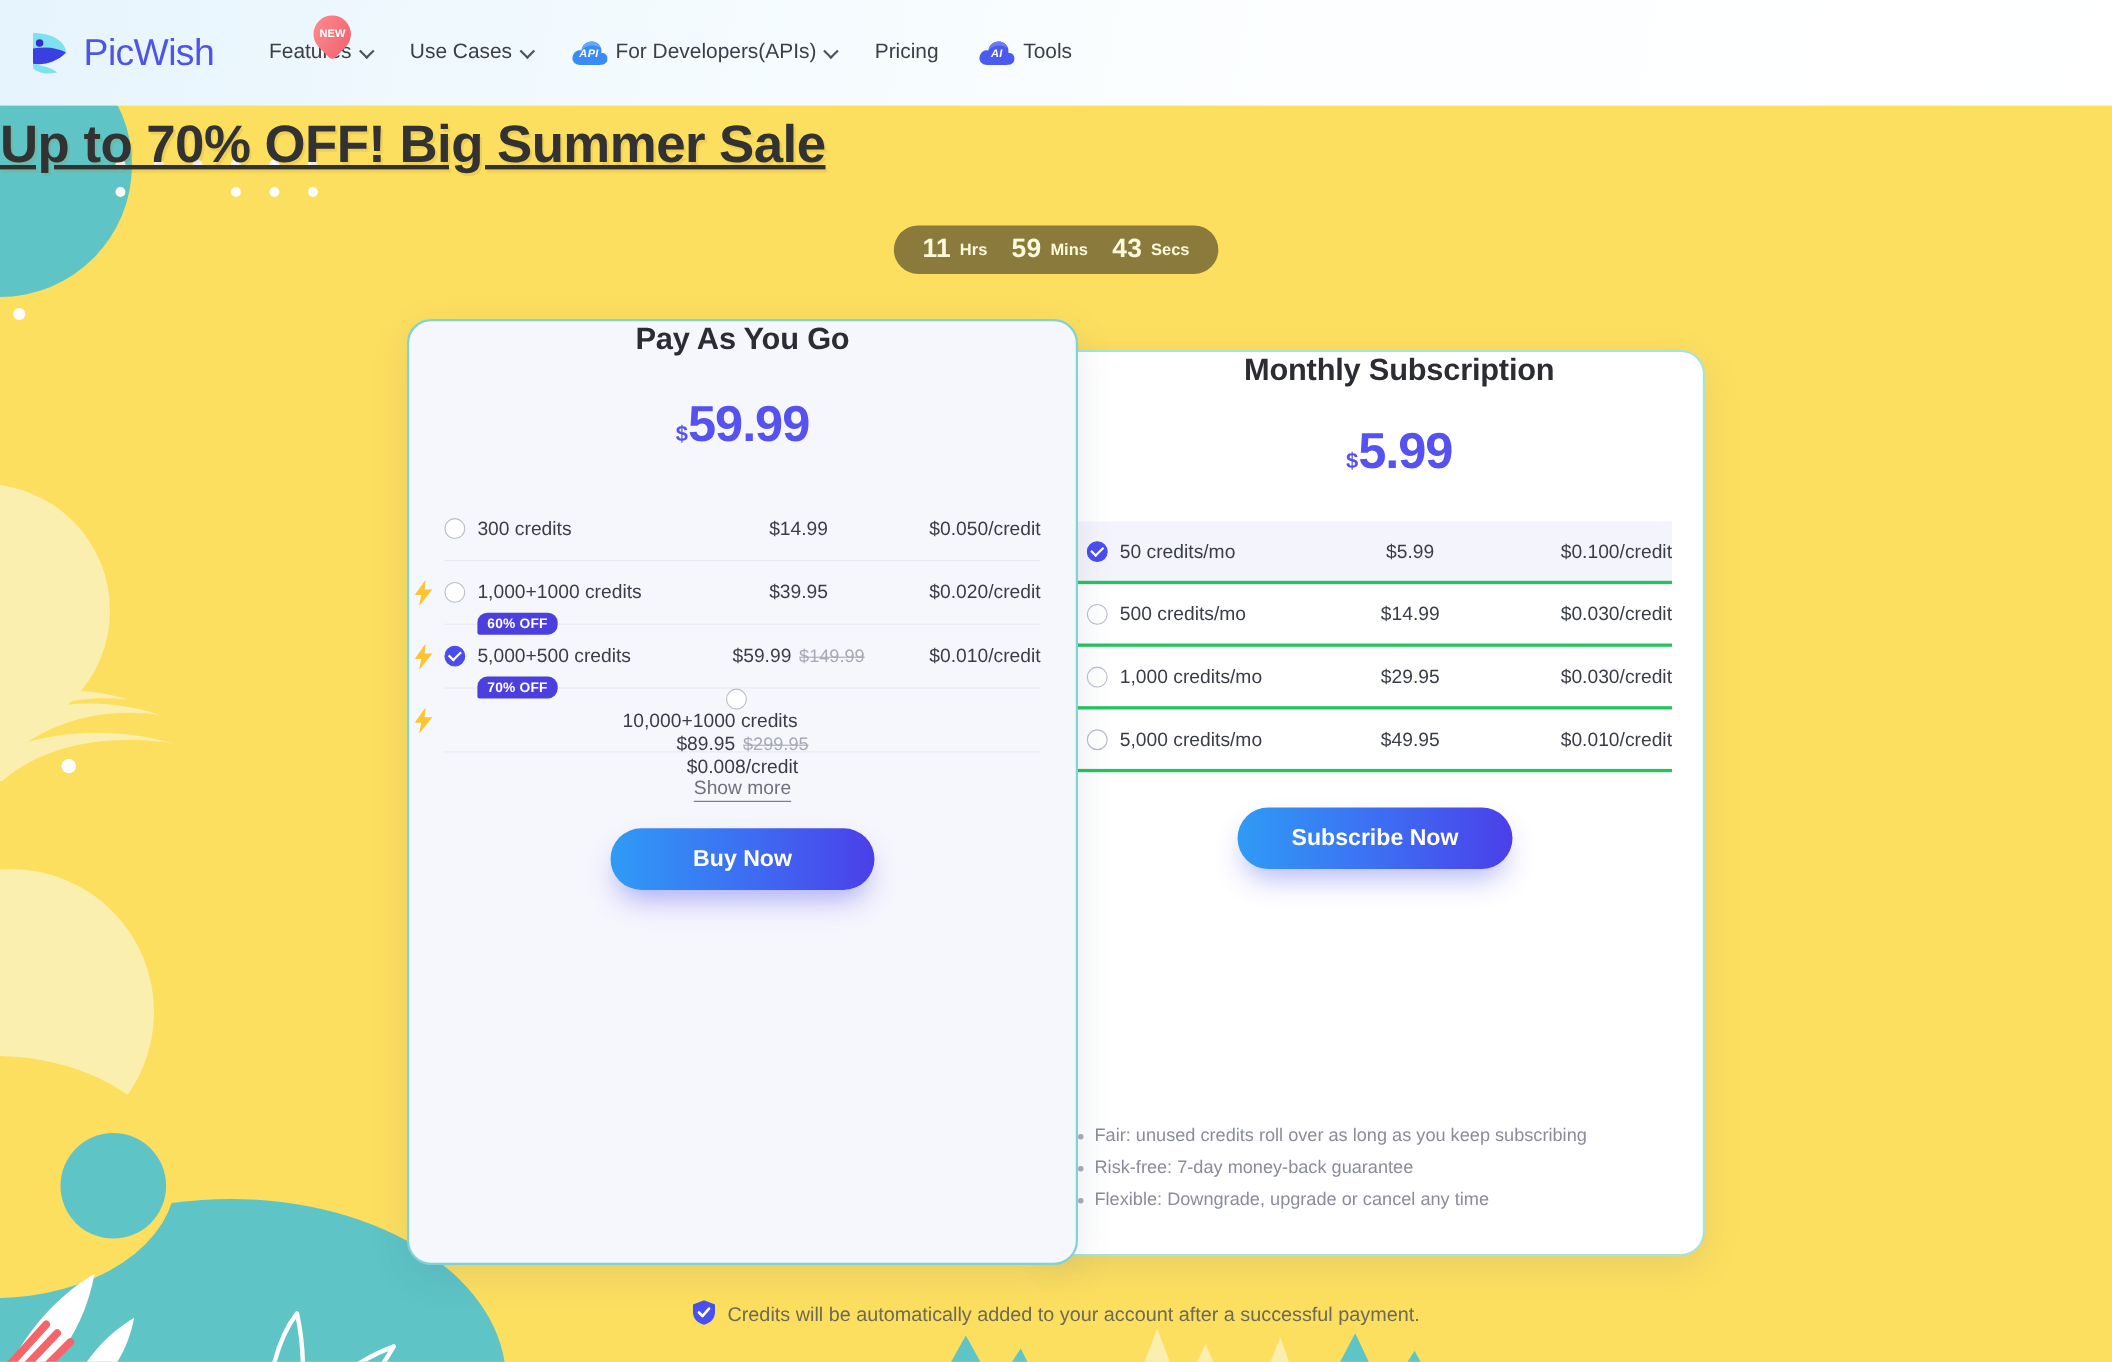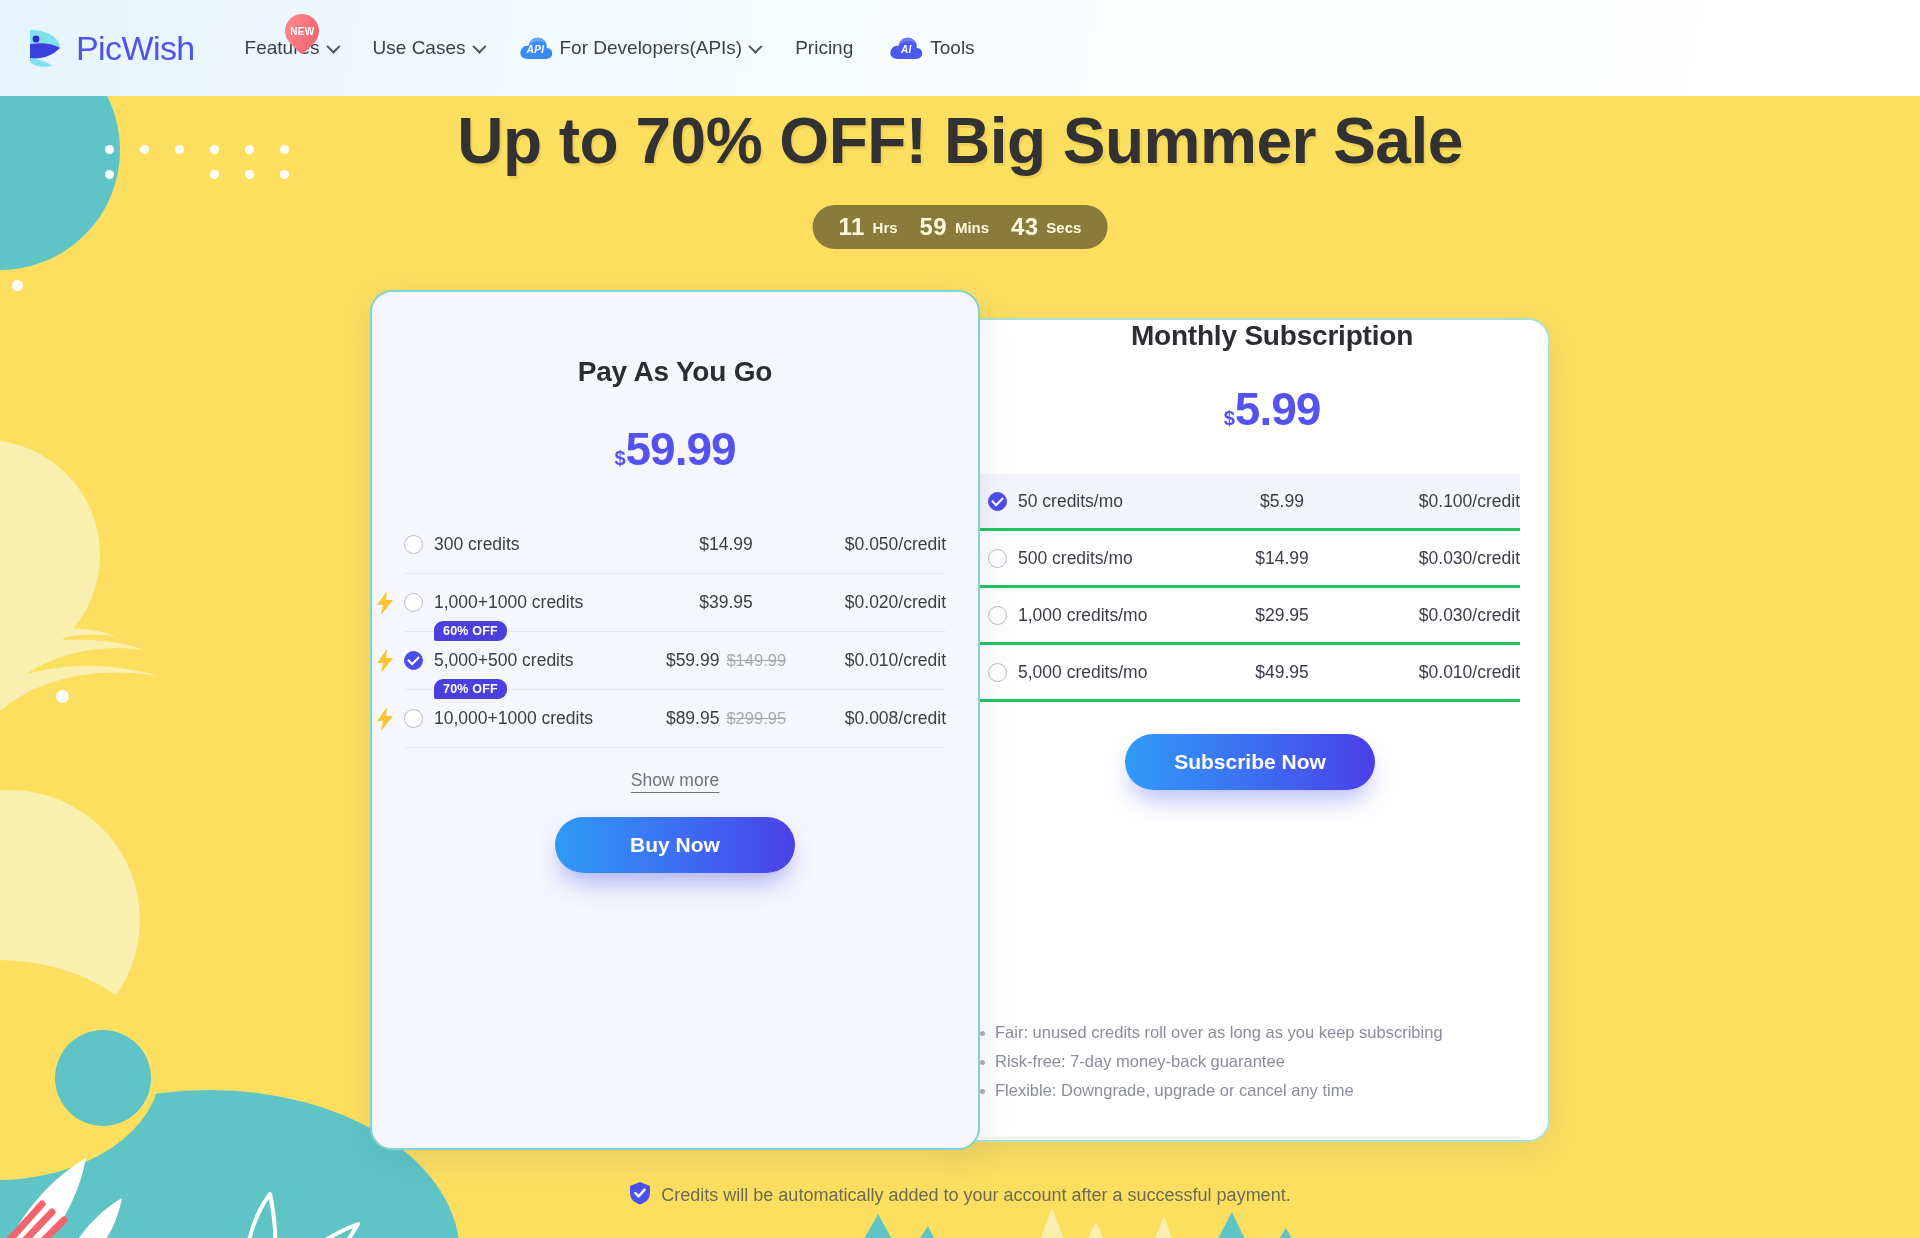--- a/index.html
+++ b/index.html
@@ -97,24 +97,25 @@
     border-radius: 50%; background: #FDDF5F;
   }
   .leaf-cream-a {
     left: -60px; top: 600px; width: 250px; height: 120px;
   }
   .footer-fan { left: 820px; top: 1190px; width: 600px; height: 60px; }
 
   
   .hero-title {
     position: absolute; top: 104px; left: 0; width: 1920px;
-    text-align: center;
-    font-size: 64px; font-weight: bold; color: #323232;
+    text-align: left;
+    font-size: 48px; font-weight: bold; color: #323232;
     letter-spacing: -0.5px;
     text-shadow: 2px 3px 0 rgba(170,140,40,0.18);
+    text-decoration: underline;
   }
   .countdown {
     position: absolute; top: 205px; left: 50%; transform: translateX(-50%);
     height: 44px; padding: 0 26px;
     background: #8A7B3C; border-radius: 24px;
     display: flex; align-items: center; gap: 8px;
     color: #FFF9DC;
   }
   .cd-num { font-size: 24px; font-weight: bold; letter-spacing: 0.3px; }
   .cd-unit { font-size: 15px; font-weight: bold; margin-right: 14px; }
@@ -156,21 +157,21 @@
 
   
   .plans { margin: 0 32px; }
   .plan-row {
     position: relative;
     display: flex; align-items: center;
     height: 58px;
     border-bottom: 1px solid #E7E8F2;
     font-size: 17.5px; color: #3A3D47;
   }
-  .plan-row:last-child { border-bottom: 1px solid #E7E8F2; }
+  .plan-row:last-child { border-bottom: 1px solid #E7E8F2; flex-direction: column; }
   .bolt {
     position: absolute; left: -28px; top: 50%; transform: translateY(-50%);
     width: 18px; height: 24px;
   }
   .radio {
     width: 19px; height: 19px; border-radius: 50%;
     border: 1.6px solid #B9BCC8; flex: none; margin-right: 11px;
     background: #fff;
   }
   .radio.checked {
@@ -401,21 +402,21 @@
   <span class="cd-unit">Hrs</span>
   <span class="cd-num">59</span>
   <span class="cd-unit">Mins</span>
   <span class="cd-num">43</span>
   <span class="cd-unit last">Secs</span>
 </div>
 
 <div class="cards">
 
   <div class="card-left">
-    <div class="card-title" style="margin-top:64px;">Pay As You Go</div>
+    <div class="card-title" style="">Pay As You Go</div>
 
     <div class="price-row" style="margin-top:34px;">
       <span class="price-cur">$</span>
       <span class="price-val">59.99</span>
     </div>
 
     <div class="plans" style="margin-top:40px;">
 
       <div class="plan-row">
         <span class="radio"></span>

